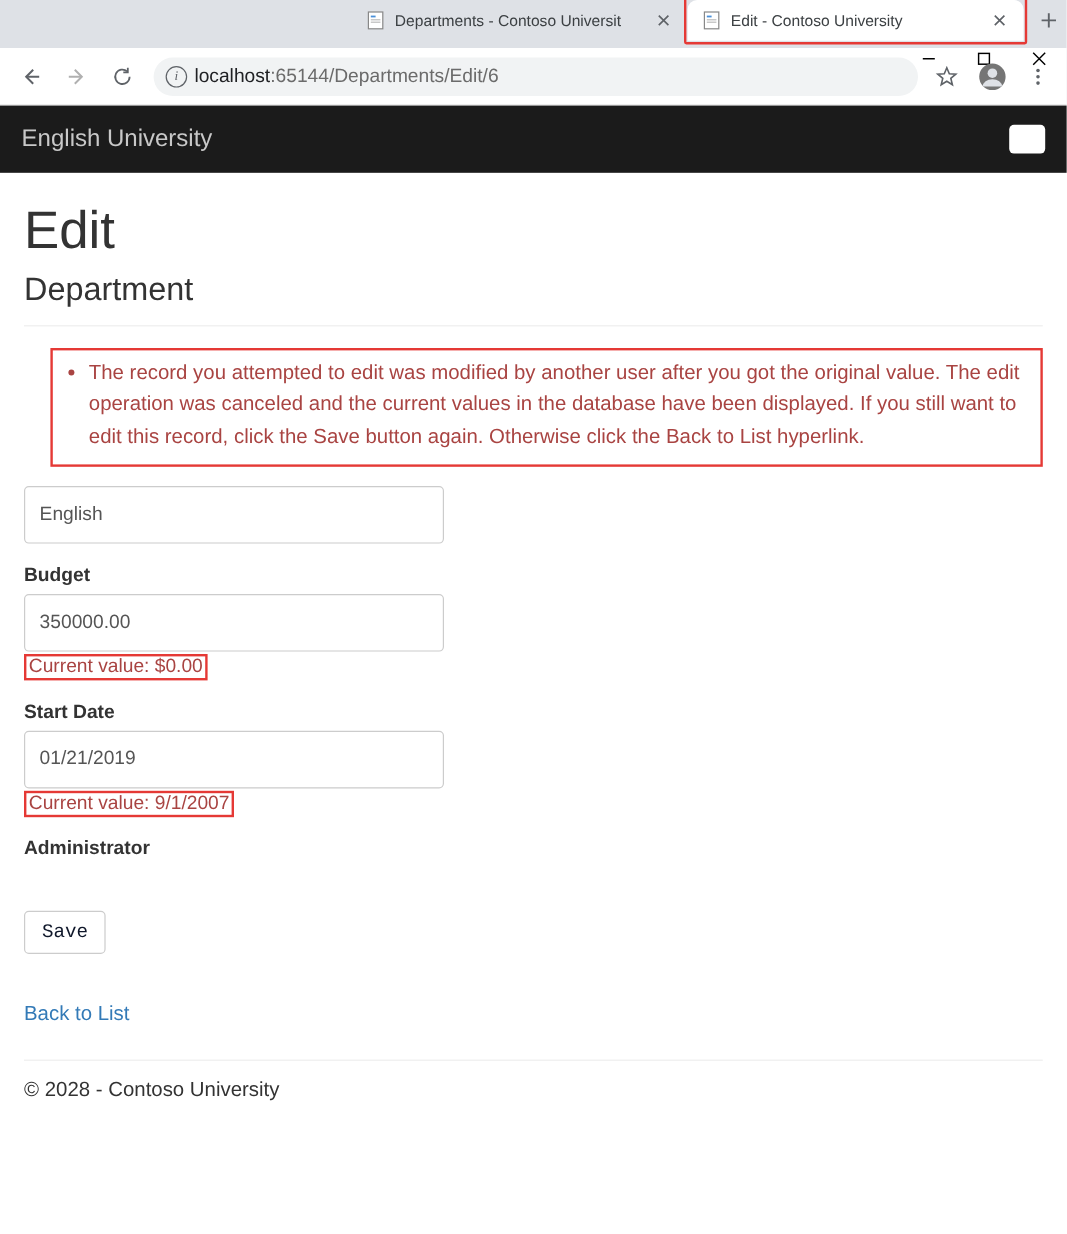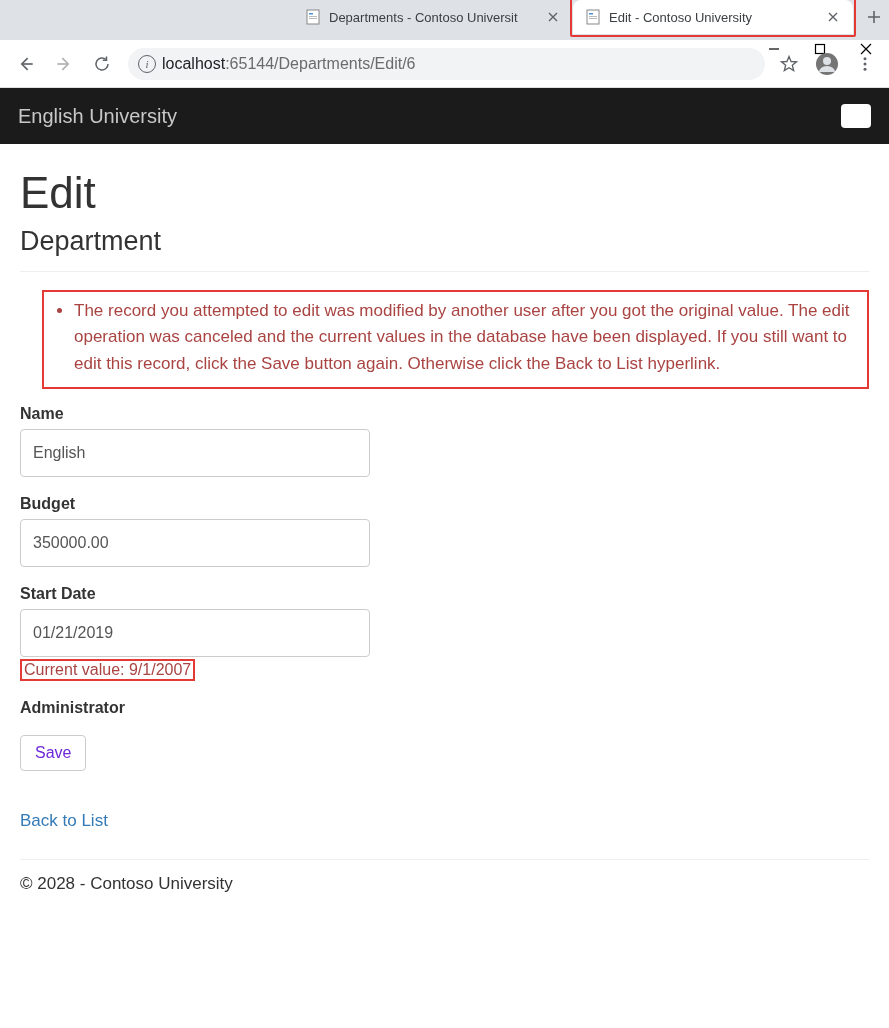--- a/index.html
+++ b/index.html
@@ -63,21 +63,21 @@
   }
   .sel-input { appearance:auto; }
   .field-val {
     display:inline-block; border:2px solid #e53935;
     color:#a94442; font-size:16px; padding:0 2px; margin-top:2px;
   }
 
   .btn {
     display:inline-block; padding:8px 14px; font-size:16px;
     background:#fff; border:1px solid #ccc; border-radius:4px;
-    color:#6d28d9; cursor:pointer; font-family:Liberation Sans, sans-serif;
+    color:#0f172a; cursor:pointer; font-family:Liberation Mono, monospace;margin-top:24px;
   }
   .link { color:#337ab7; text-decoration:none; font-size:17px; display:inline-block; margin-top:22px;}
 
   hr.footer-rule { border:none; border-top:1px solid #eee; margin:28px 0 14px 0; }
   footer { color:#333; font-size:17px; padding-bottom:16px; }
 
   
   .tab.highlighted::after{
     content:""; position:absolute; inset:-3px -3px -3px -3px;
     border:2px solid #e53935; border-radius:2px; pointer-events:none;
@@ -206,27 +206,27 @@
   <hr class="rule">
 
   <div class="val-summary-wrap">
     <ul>
       <li>The record you attempted to edit was modified by another user after you got the original value. The edit operation was canceled and the current values in the database have been displayed. If you still want to edit this record, click the Save button again. Otherwise click the Back to List hyperlink.</li>
     </ul>
   </div>
 
   <form>
     <div class="form-group">
-      <label class="lbl">Name</label>
       <input class="txt-input" type="text" value="English" style="">
     </div>
 
     <div class="form-group">
       <label class="lbl">Budget</label>
       <input class="txt-input" type="text" value="350000.00" style="">
+      <div><span class="field-val">Current value: $0.00</span></div>
     </div>
 
     <div class="form-group">
       <label class="lbl">Start Date</label>
       <input class="txt-input" type="text" value="01/21/2019" style="">
       <div><span class="field-val">Current value: 9/1/2007</span></div>
     </div>
 
     <div class="form-group">
       <label class="lbl">Administrator</label>

